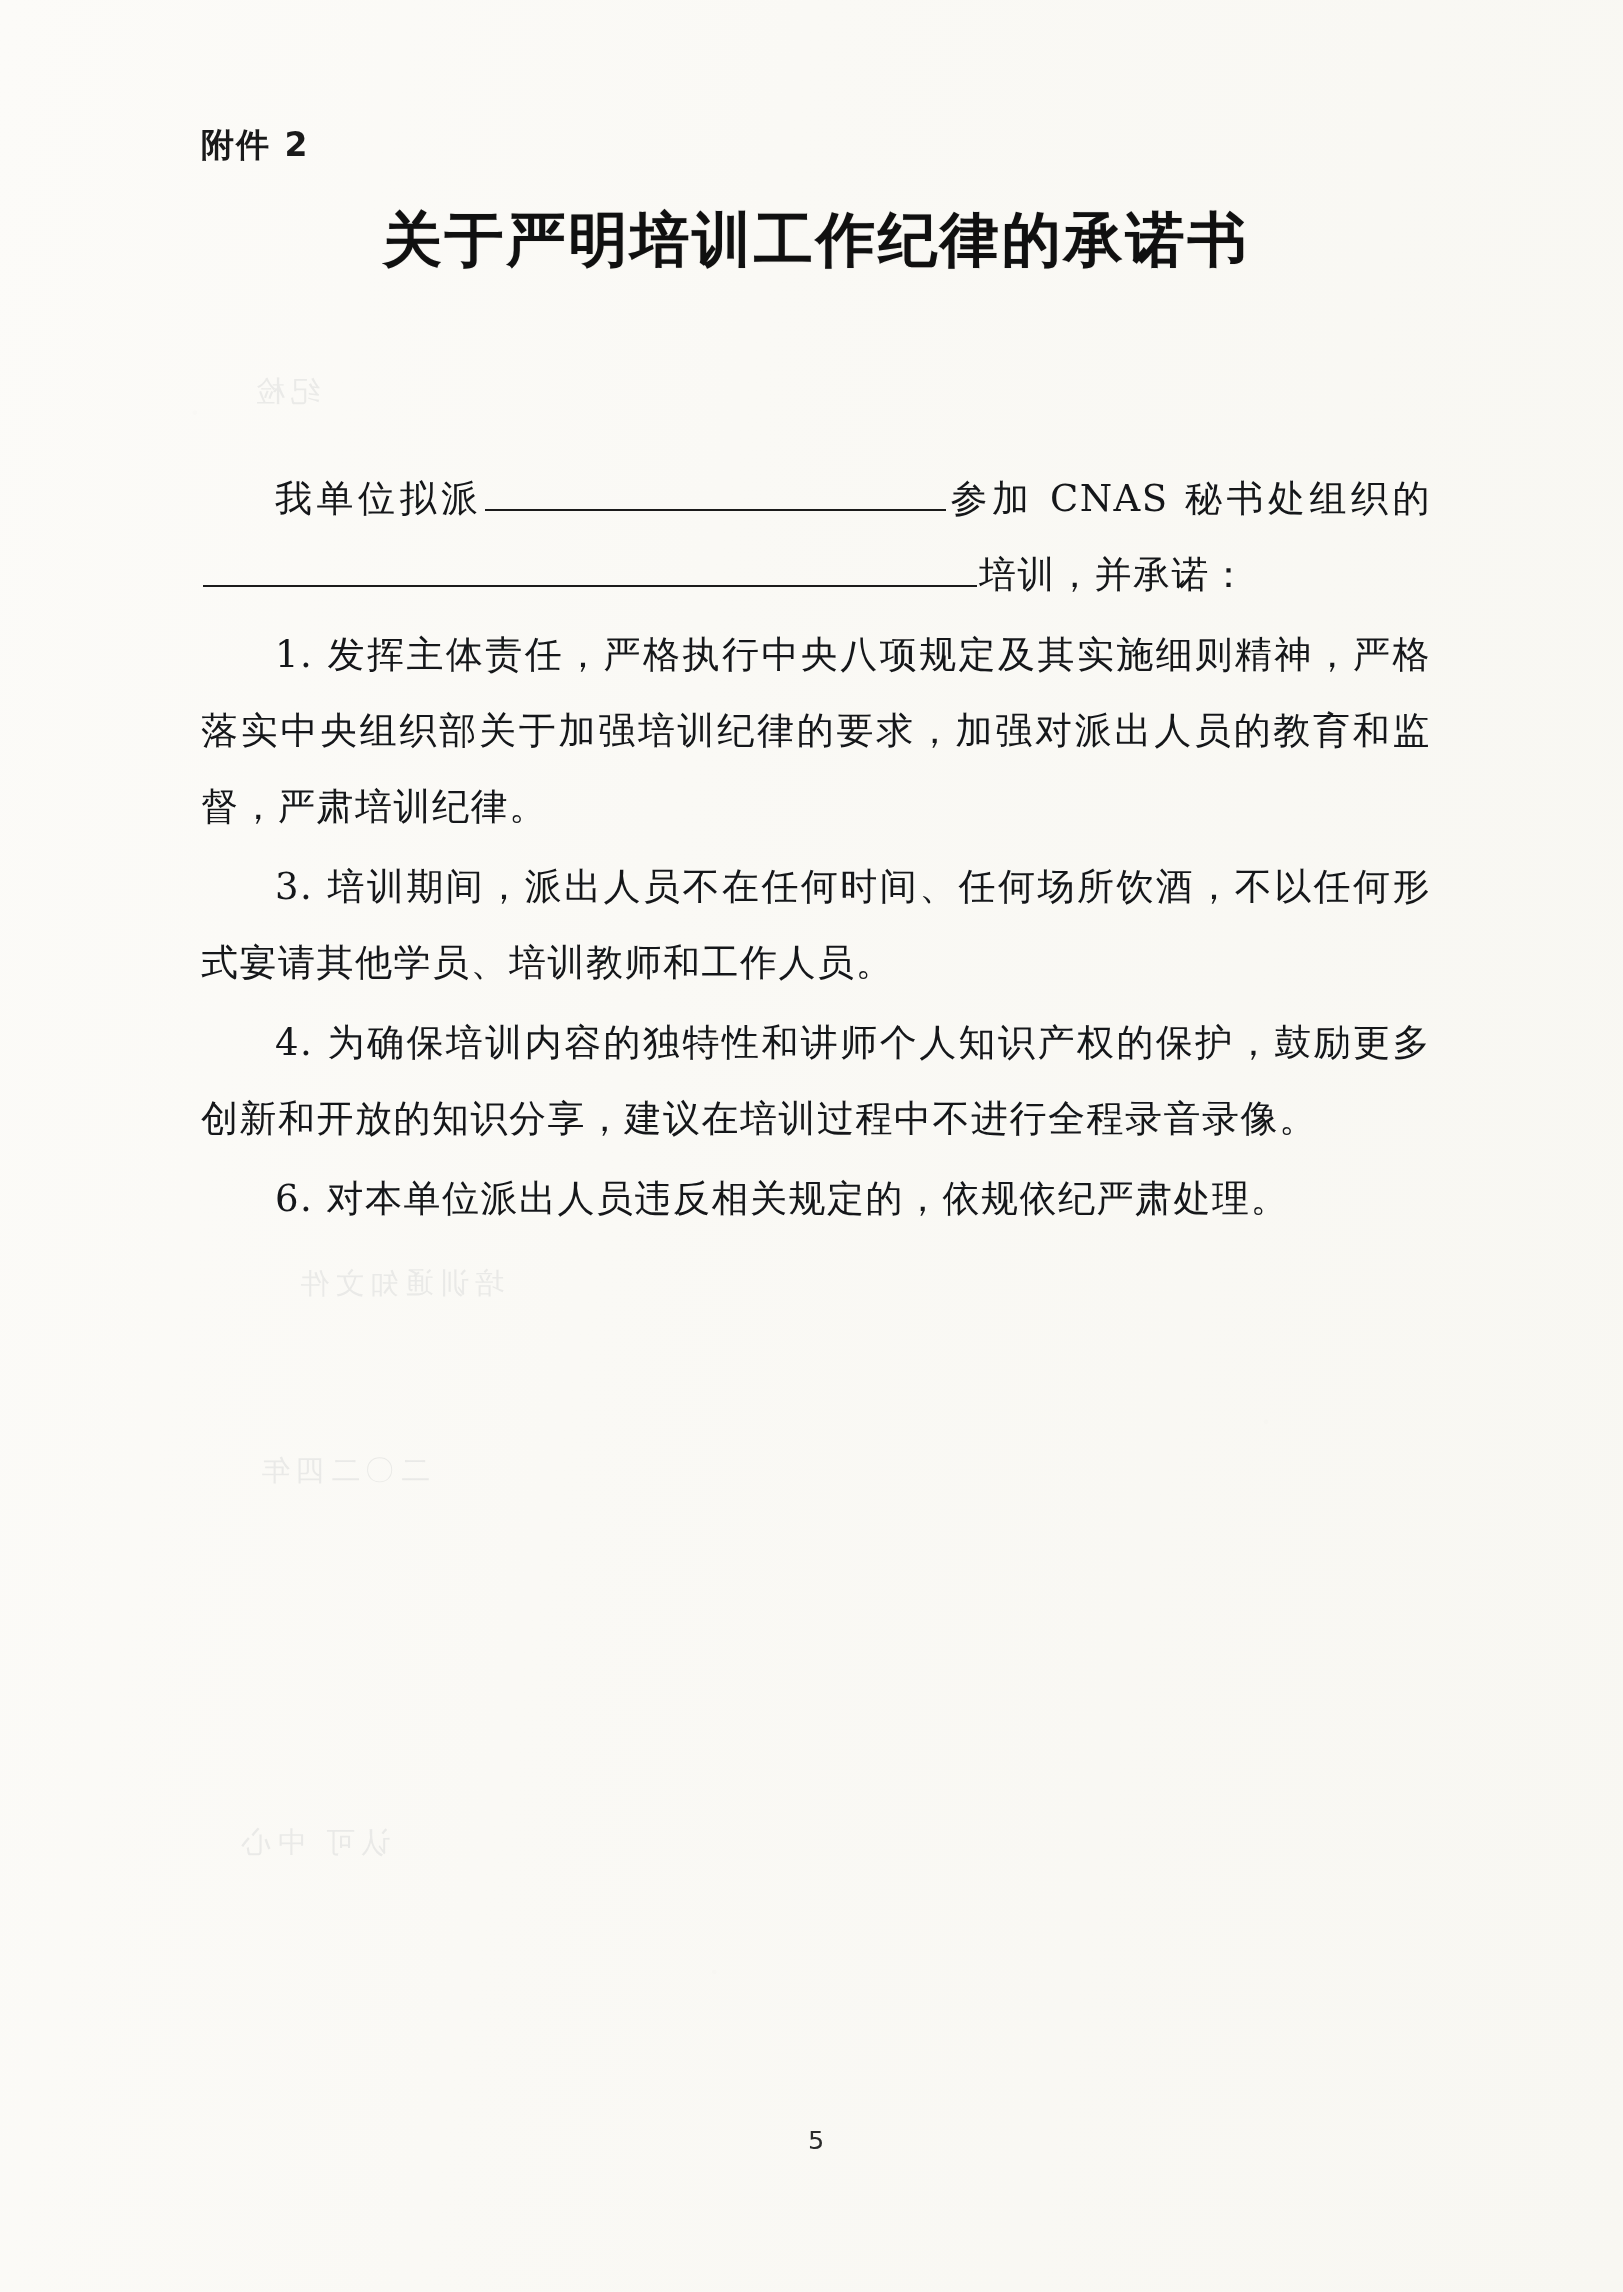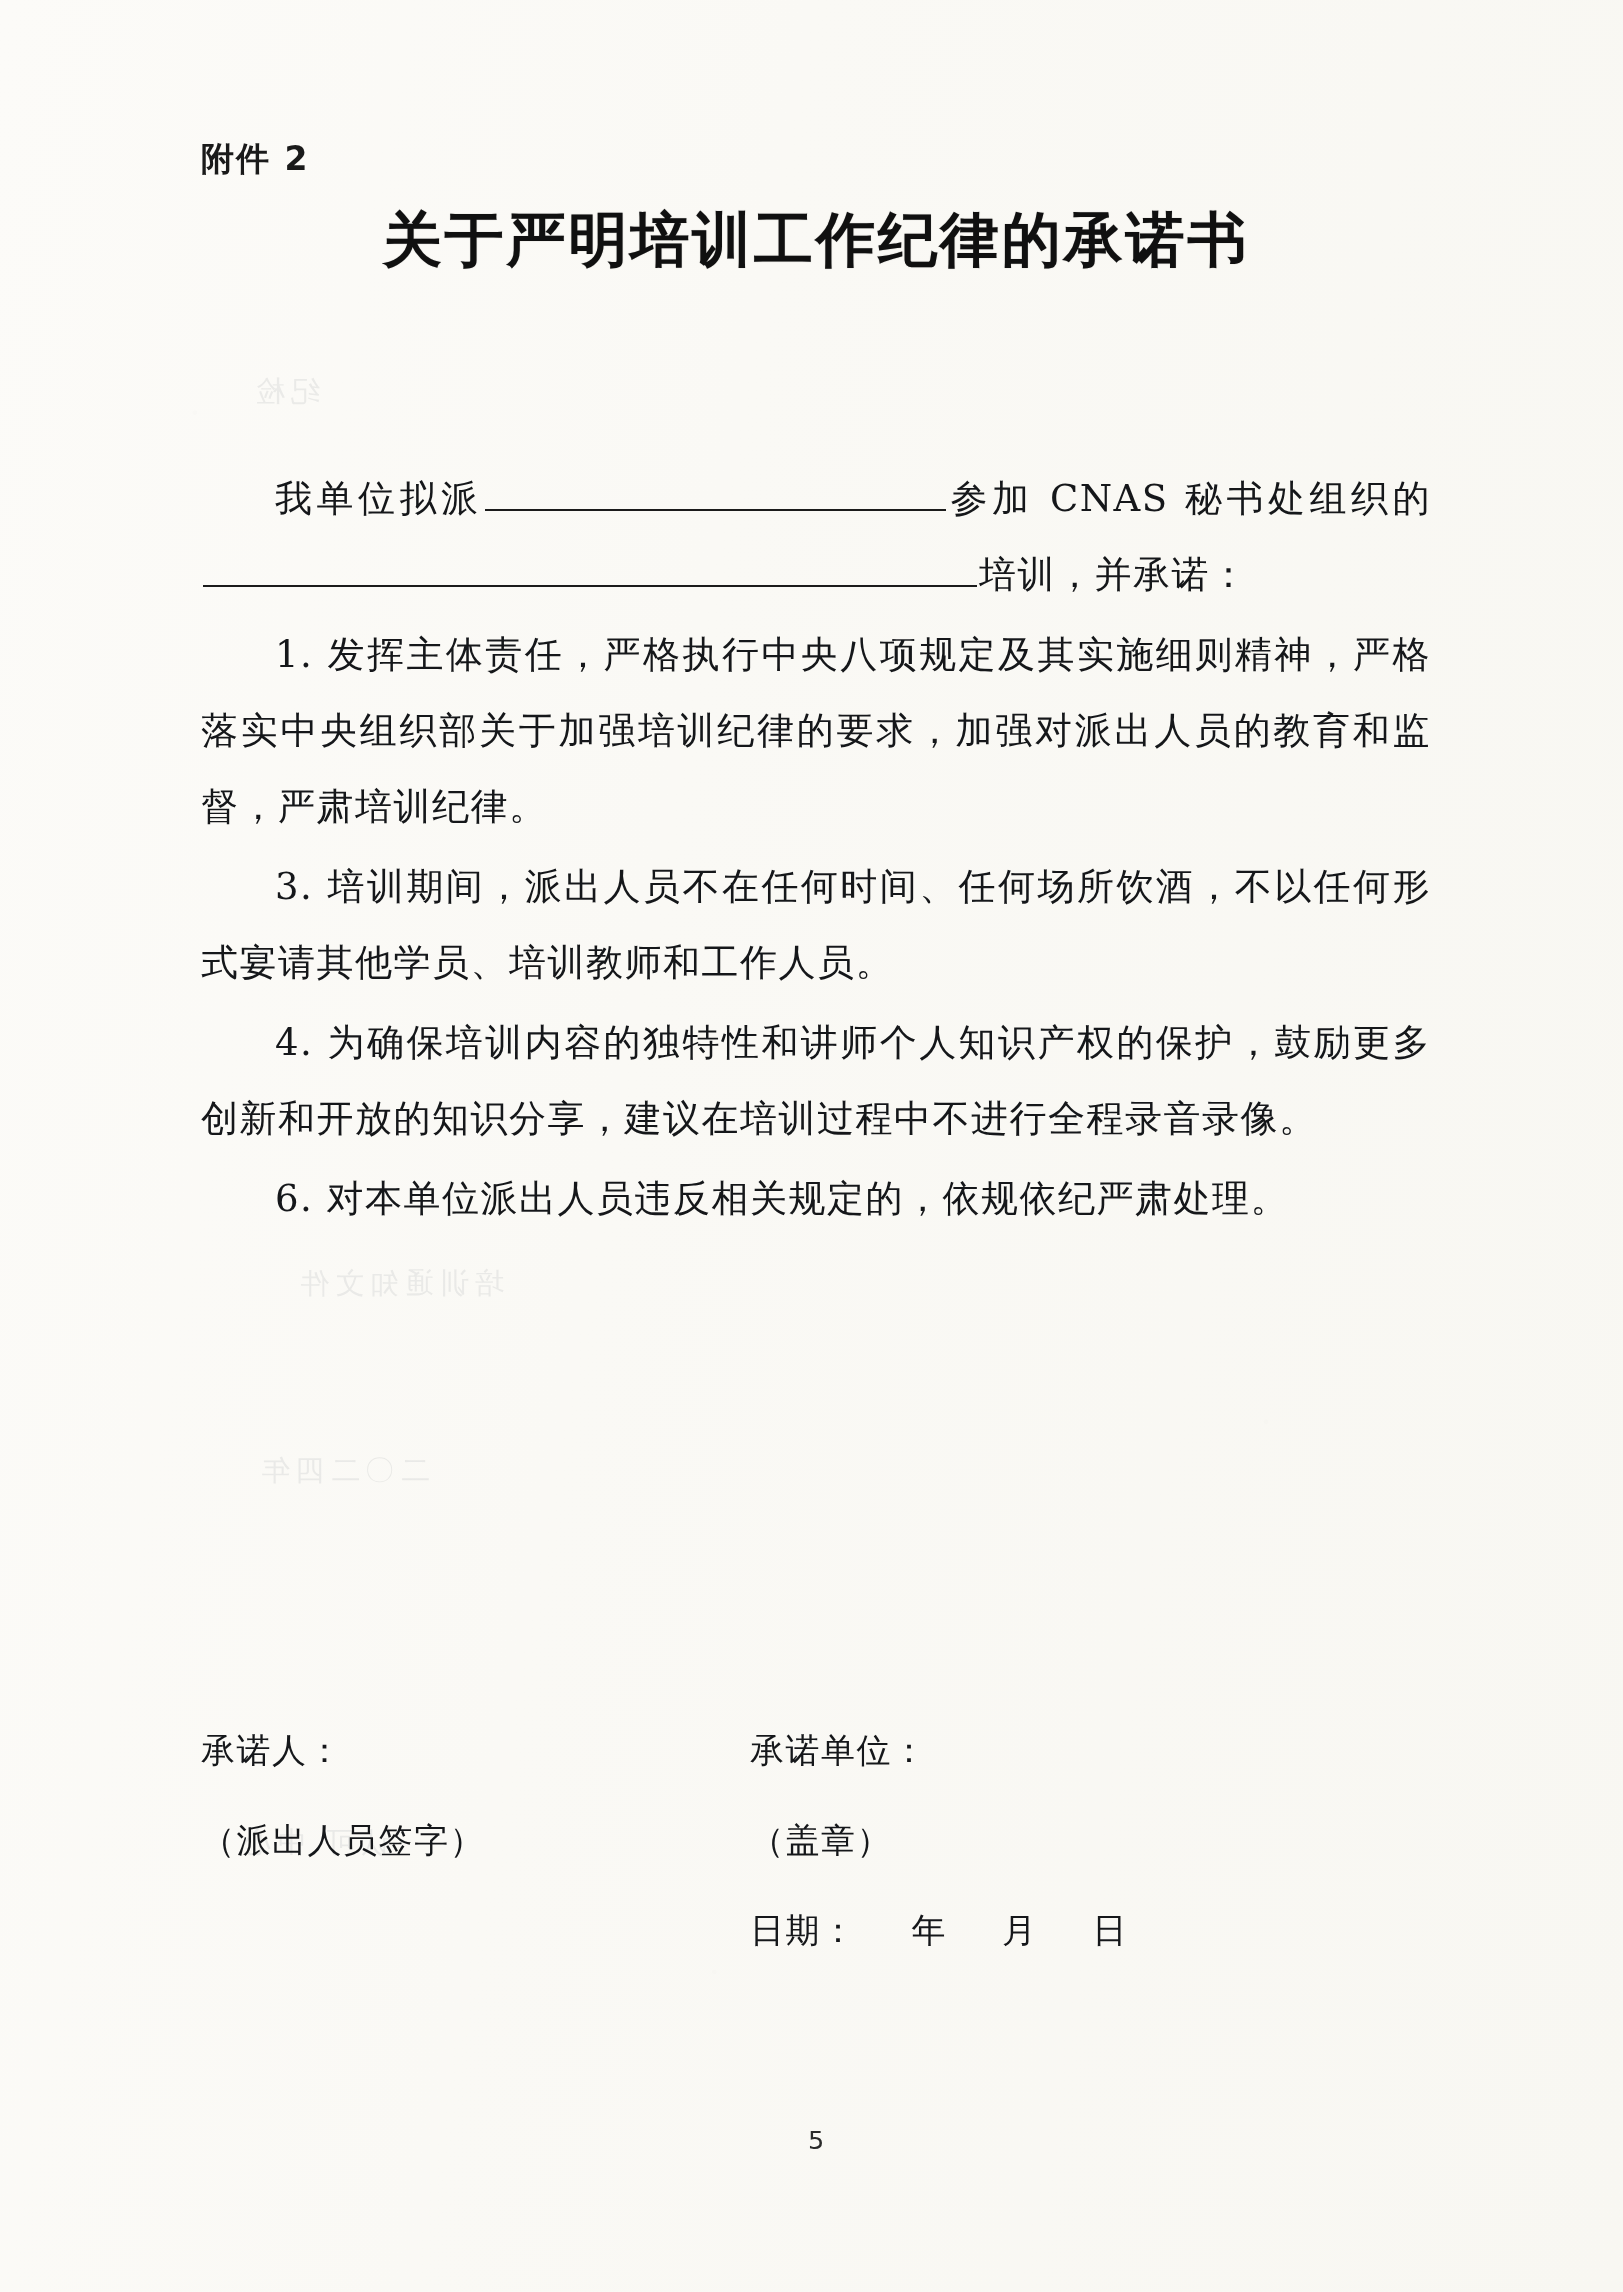--- a/index.html
+++ b/index.html
@@ -35,21 +35,21 @@
   .content {
     position: absolute;
     left: 201px;
     top: 0;
     width: 1230px;
     height: 2293px;
   }
   .attachment-label {
     position: absolute;
     left: 0;
-    top: 137px;
+    top: 123px;
     font-family: "DejaVu Sans", "Liberation Sans", sans-serif;
     font-size: 33px;
     font-weight: 700;
     letter-spacing: 2px;
     color: #1a1a1a;
   }
   .doc-title {
     position: absolute;
     left: 0;
     top: 201px;
@@ -150,37 +150,18 @@
 
       <p class="para indent"><span>我单位拟派</span><span class="blank-line blank-a"></span><span>参加 CNAS 秘书处组织</span><span>的</span><span class="blank-line blank-b"></span><span>培训，并承</span><span>诺：</span></p>
 
       <p class="para indent">1. 发挥主体责任，严格执行中央八项规定及其实施细则精神，严格落实中央组织部关于加强培训纪律的要求，加强对派出人员的教育和监督，严肃培训纪律。</p>
       <p class="para indent">3. 培训期间，派出人员不在任何时间、任何场所饮酒，不以任何形式宴请其他学员、培训教师和工作人员。</p>
       <p class="para indent">4. 为确保培训内容的独特性和讲师个人知识产权的保护，鼓励更多创新和开放的知识分享，建议在培训过程中不进行全程录音录像。</p>
       <p class="para indent">6. 对本单位派出人员违反相关规定的，依规依纪严肃处理。</p>
 
     </div>
 
-    <div class="sig-block">
-      <div class="sig-row">
-        <div class="sig-col-left">承诺人：</div>
-        <div class="sig-col-right">承诺单位：</div>
-      </div>
-      <div class="sig-row">
-        <div class="sig-col-left">（派出人员签字）</div>
-        <div class="sig-col-right">（盖章）</div>
-      </div>
-      <div class="date-row">
-        <span>日期：</span>
-        <span class="date-spacer"></span>
-        <span>年</span>
-        <span class="date-spacer"></span>
-        <span>月</span>
-        <span class="date-spacer"></span>
-        <span>日</span>
-      </div>
-    </div>
 
     <div class="page-number">5</div>
 
   </div>
 </div>
 
 
 </body></html>

